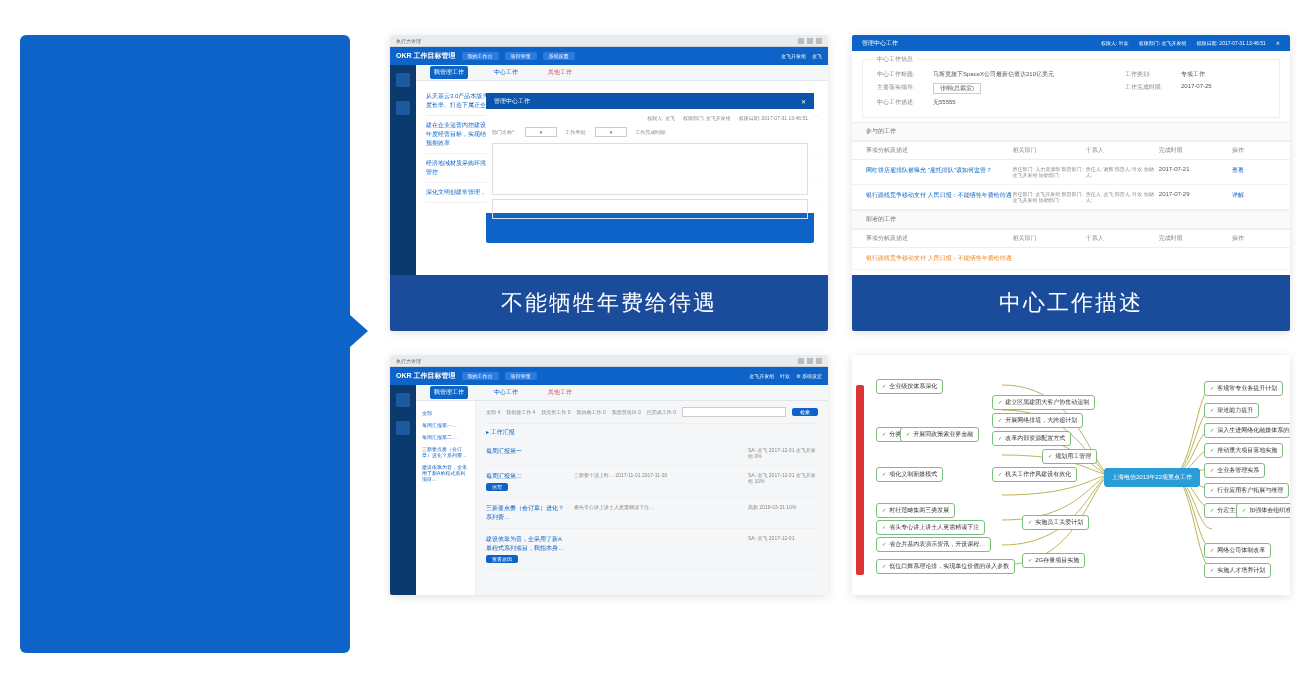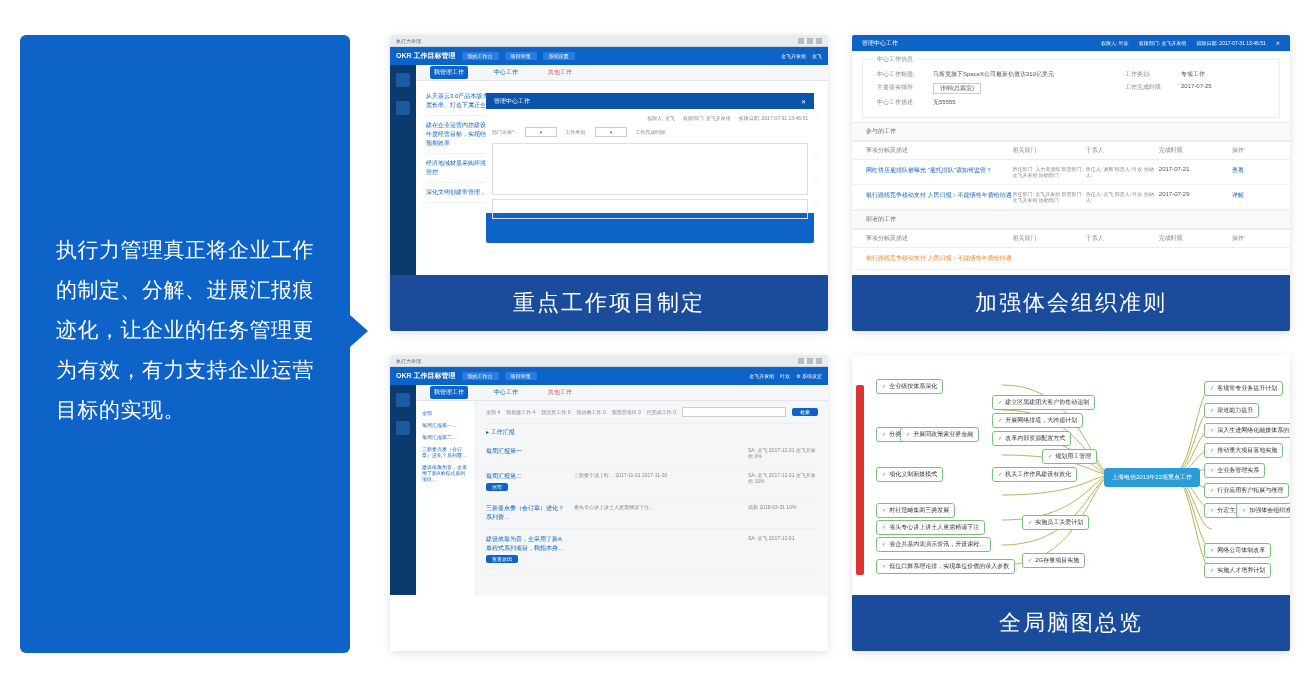--- a/index.html
+++ b/index.html
@@ -207,21 +207,20 @@
     position:absolute; left:4px; top:30px; bottom:20px; width:8px;
     background:#d33; border-radius:2px;
   }
   svg.lines { position:absolute; inset:0; width:100%; height:100%; }
   svg.lines path { stroke:#bdb35a; stroke-width:1; fill:none; }
 </style>
 </head>
 <body>
 
 <div class="sidebar-card">
-  <p>执行力管理真正将企业工作的制定、分解、进展汇报痕迹化，让企业的任务管理更为有效，有力支持企业运营目标的实现。</p>
   <div class="arrow"></div>
 </div>
 
 <div class="grid">
 
   <div class="card">
     <div class="card-img">
       <div class="mock-titlebar">
           <span class="t">执行力管理</span>
           <div class="icons">
@@ -300,21 +299,21 @@
             <span style="border:1px solid #ccc;padding:1px 14px;">▾</span>
             <span style="color:#888;">工作类别:</span>
             <span style="border:1px solid #ccc;padding:1px 14px;">▾</span>
             <span style="color:#888;">工作完成时限:</span>
           </div>
           <div style="margin-top:6px;border:1px solid #ddd;height:52px;"></div>
           <div style="margin-top:4px;border:1px solid #ddd;height:20px;"></div>
         </div>
       </div>
     </div>
-    <div class="card-caption">重点工作项目制定</div>
+    <div class="card-caption">不能牺牲年费给待遇</div>
   </div>
 
   <div class="card">
     <div class="card-img" style="background:#fff;">
       <div class="detail-hd">
         <span>管理中心工作</span>
         <div class="r">
           <span>权限人: 叶欢</span>
           <span>权限部门: 金飞开发组</span>
           <span>权限日期: 2017-07-31 13:46:51</span>
@@ -378,21 +377,21 @@
           <span>相关部门</span>
           <span>干系人</span>
           <span>完成时限</span>
           <span>操作</span>
       </div>
       <div class="orange-row">银行跟线竞争移动支付 人民日报：不能牺牲年费给待遇</div>
       <div class="detail-table-row" style="color:#777;">
         
       </div>
     </div>
-    <div class="card-caption">加强体会组织准则</div>
+    <div class="card-caption">中心工作描述</div>
   </div>
 
   <div class="card">
     <div class="card-img">
       <div class="mock-titlebar">
           <span class="t">执行力管理</span>
           <div class="icons">
             <span></span>
             <span></span>
             <span></span>
@@ -512,16 +511,15 @@
       <div class="node" style="left:352px;top:48px;">渠道能力提升</div>
       <div class="node" style="left:352px;top:68px;">深入生进网络化融媒体系的落地执行</div>
       <div class="node" style="left:352px;top:88px;">推动重大项目落地实施</div>
       <div class="node" style="left:352px;top:108px;">全业务管理实系</div>
       <div class="node" style="left:352px;top:128px;">行业应用客户拓展与维理</div>
       <div class="node" style="left:352px;top:148px;">分宏主题</div>
       <div class="node" style="left:384px;top:148px;">加强体会组织准则…</div>
       <div class="node" style="left:352px;top:188px;">网络公司体制改革</div>
       <div class="node" style="left:352px;top:208px;">实施人才培养计划</div>
     </div>
-    <div class="card-caption">全局脑图总览</div>
   </div>
 
 </div>
 
 </body></html>

